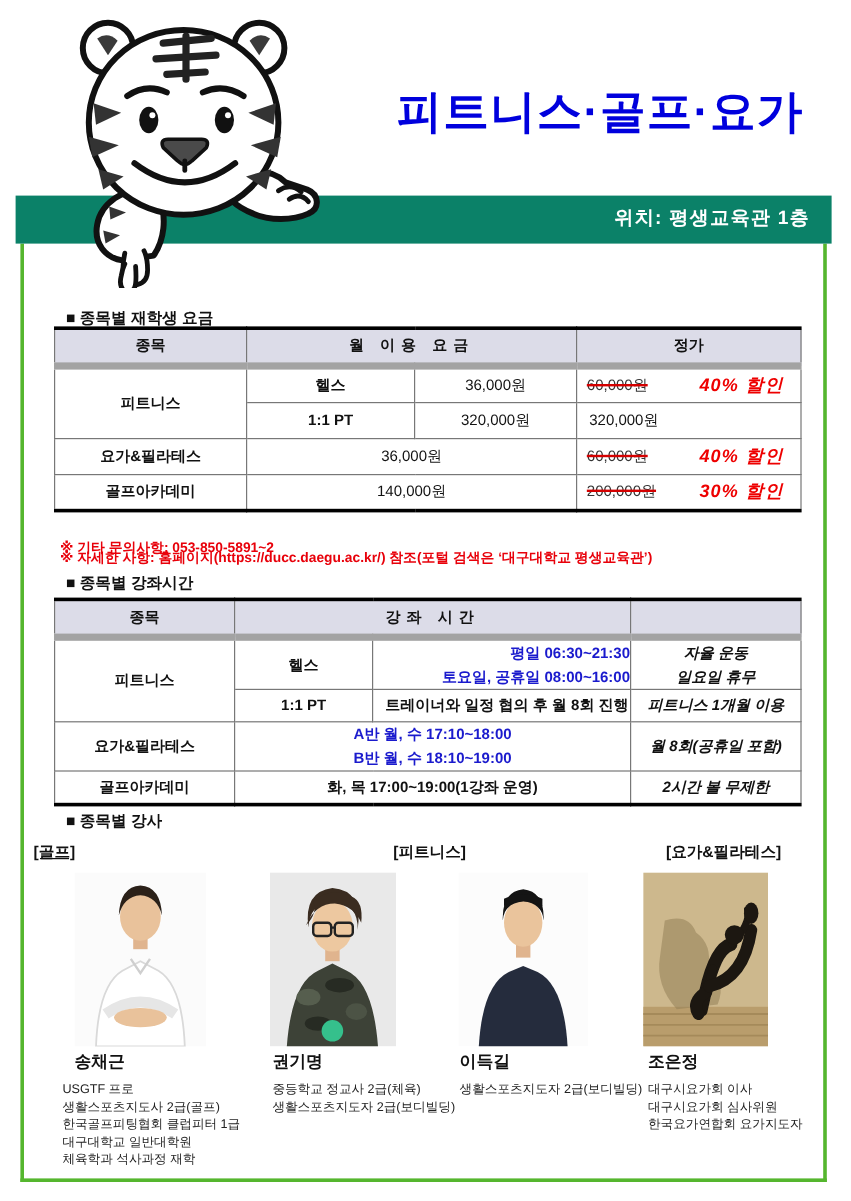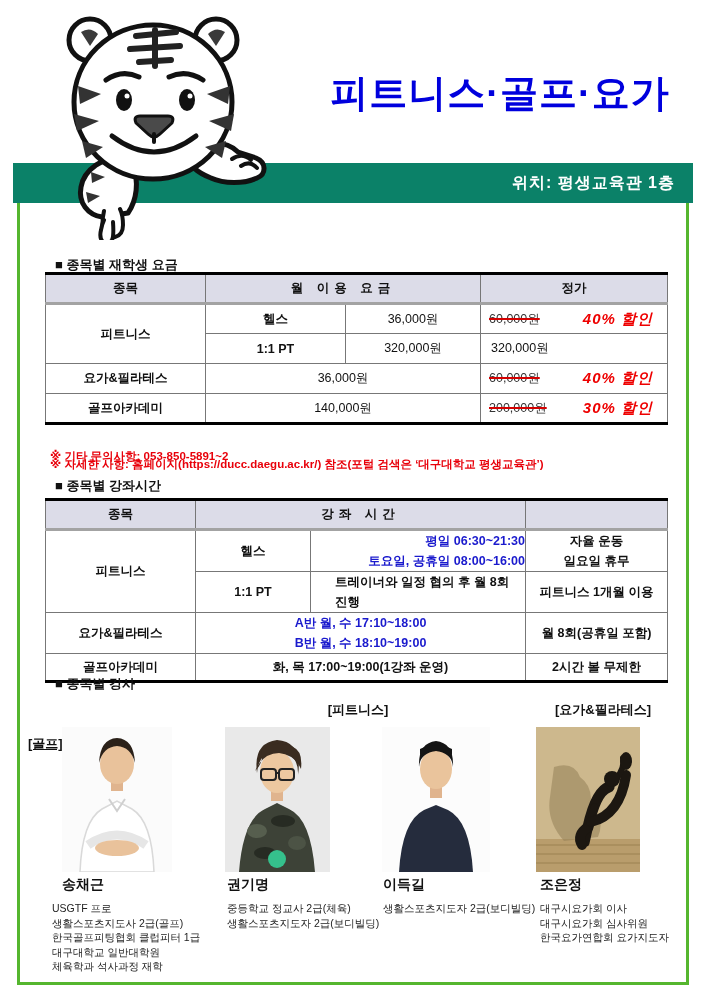--- a/index.html
+++ b/index.html
@@ -28,31 +28,31 @@
   .sec-title { position:absolute; left:55px; font-size:13px; font-weight:bold; color:#111; z-index:2; }
 
   
   table.grid { position:absolute; left:45px; border-collapse:collapse; table-layout:fixed;
                width:622px; z-index:2; background:#fff;
                border-top:3px solid #000; border-bottom:3px solid #000;
                border-left:1.5px solid #000; border-right:1.5px solid #000; }
   table.grid th, table.grid td { border:1px solid #777; text-align:center; vertical-align:middle;
                padding:0; font-size:12.5px; color:#111; }
   table.grid tr.head th { background:#dcdce8; font-weight:bold; height:27px;
-               border-bottom:3px solid #a3a3a3; }
+               border-bottom:6px solid #a3a3a3; }
   .sp { letter-spacing:5px; }
   .item { font-weight:bold; font-size:12.5px; color:#111; }
   .blue-val { color:#1a1acd; font-weight:normal; }
   .strike { color:#333; text-decoration:line-through; text-decoration-color:#d40000;
             text-decoration-thickness:2px; font-size:12.5px; }
   .discount { color:#ee0000; font-style:italic; font-weight:bold; font-size:15px; letter-spacing:1px; }
   .list-flex { display:flex; justify-content:space-between; align-items:center; padding:0 14px 0 8px;gap:32px; }
   .left-pad { text-align:left !important; padding-left:10px !important; }
   .sched-blue { color:#1a1acd; font-weight:bold; line-height:20px; }
-  .sched-note { font-weight:bold; line-height:20px; }
+  .sched-note { font-weight:bold; line-height:20px;font-style:italic; }
 
   
   .note { position:absolute; left:50px; color:#e8000a; font-size:11.5px; font-weight:bold; z-index:2; }
 
   
   .cat-label { position:absolute; font-size:13px; font-weight:bold; color:#111; z-index:2; }
   .photo { position:absolute; top:727px; height:145px; z-index:2; }
   .photo svg { display:block; }
   .inst-name { position:absolute; top:876px; font-size:14px; font-weight:bold; color:#111; z-index:2; }
   .bio { position:absolute; top:901px; z-index:2; }
@@ -197,42 +197,42 @@
         <div class="sched-blue">평일 06:30~21:30</div>
         <div class="sched-blue">토요일, 공휴일 08:00~16:00</div>
       </td>
       <td>
         <div class="sched-note">자율 운동</div>
         <div class="sched-note">일요일 휴무</div>
       </td>
     </tr>
     <tr style="height:27px;">
       <td class="item">1:1 PT</td>
-      <td class="sched-blue" style="text-align:left; padding-left:24px;">트레이너와 일정 협의 후 월 8회 진행</td>
+      <td class="sched-blue" style="text-align:left; padding-left:10px;">트레이너와 일정 협의 후 월 8회 진행</td>
       <td class="sched-note">피트니스 1개월 이용</td>
     </tr>
     <tr style="height:40px;">
       <td class="item">요가&amp;필라테스</td>
       <td colspan="2">
         <div class="sched-blue">A반 월, 수 17:10~18:00</div>
         <div class="sched-blue">B반 월, 수 18:10~19:00</div>
       </td>
       <td class="sched-note">월 8회(공휴일 포함)</td>
     </tr>
     <tr style="height:28px;">
       <td class="item">골프아카데미</td>
       <td colspan="2" class="sched-blue">화, 목 17:00~19:00(1강좌 운영)</td>
       <td class="sched-note">2시간 볼 무제한</td>
     </tr>
   </tbody>
     </table>
 
   <div class="sec-title" style="top:675px;">■ 종목별 강사</div>
 
-  <div class="cat-label" style="left:28px; top:735px;text-decoration:underline;">[골프]</div>
+  <div class="cat-label" style="left:28px; top:701px;text-decoration:underline;">[골프]</div>
   <div class="cat-label" style="left:288px; top:701px; width:140px; text-align:center;">[피트니스]</div>
   <div class="cat-label" style="left:523px; top:701px; width:160px; text-align:center;">[요가&amp;필라테스]</div>
 
   <div class="photo" style="left:62px; width:110px;">
     <svg width="110" height="145" viewBox="0 0 110 145">
       <rect width="110" height="145" fill="#fbfbfb"></rect>
       <rect x="49" y="50" width="12" height="14" fill="#e0b48e"></rect>
       <ellipse cx="55" cy="37" rx="17" ry="20" fill="#e9c29b"></ellipse>
       <path d="M37,36 Q38,12 55,11 Q72,12 73,36 Q69,20 55,19 Q41,20 37,36 Z" fill="#2b2119"></path>
       <path d="M18,145 Q20,94 40,82 L55,74 L70,82 Q90,94 92,145 Z" fill="#fff" stroke="#d9d9d9" stroke-width="1.5"></path>

